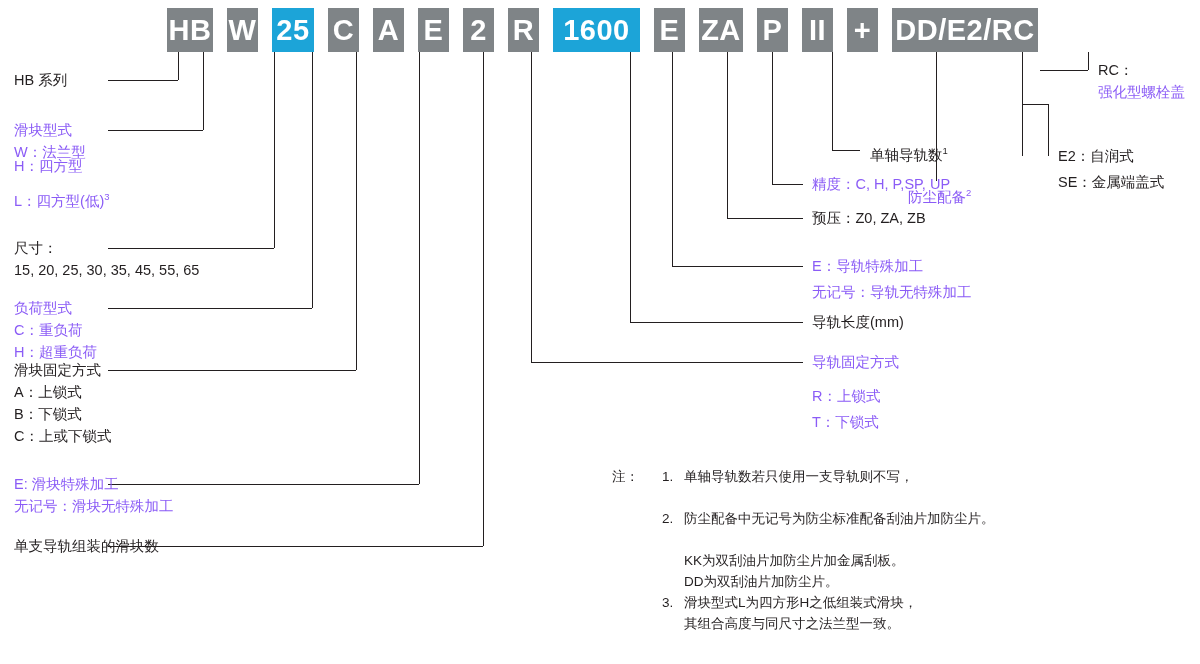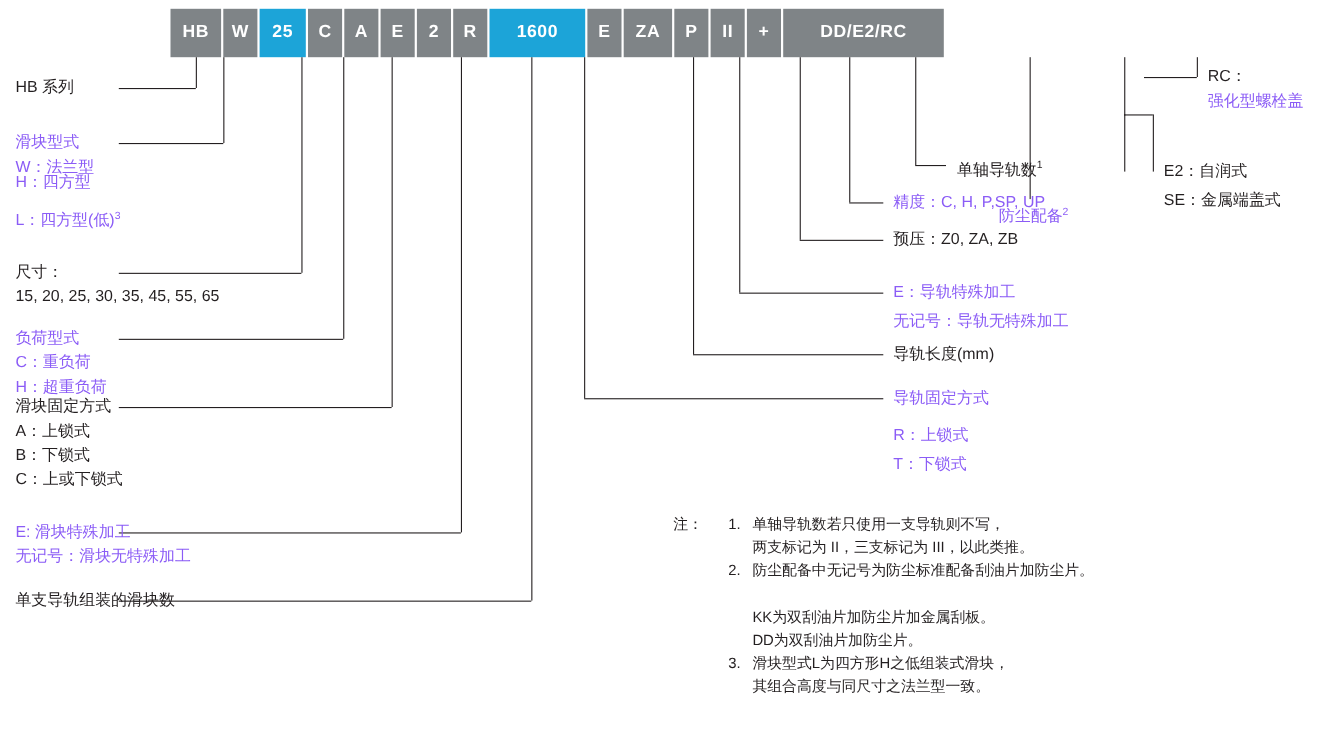--- a/index.html
+++ b/index.html
@@ -11,24 +11,25 @@
     position:relative;
     overflow:hidden;
   }
   .stage { position:absolute; left:0; top:0; width:1200px; height:664px; }
 
   
   #codebar { position:absolute; left:155px; top:8px; height:44px; display:flex; }
   .cell {
     height:44px;
     display:flex; align-items:center; justify-content:center;
-    font-size:16px; font-weight:bold; letter-spacing:0.5px;
+    font-size:29px; font-weight:bold; letter-spacing:0.5px;
     color:#ffffff;
     margin-right:2px;
     box-sizing:border-box;
+    margin-left:12px;
   }
   .cell.dark  { background:#7f8487; }
   .cell.blue  { background:#1ca4d8; }
   .cell.plus  { background:#7f8487; }
 
   
   .v, .h { position:absolute; background:#231f20; }
   .v { width:1px; }
   .h { height:1px; }
 
@@ -158,21 +159,20 @@
   <div class="lbl black" style="left:1058px; top:146px;">E2：自润式</div>
   <div class="lbl black" style="left:1058px; top:172px;">SE：金属端盖式</div>
 
   <div class="lbl black" style="left:1098px; top:60px;">RC：</div>
   <div class="lbl blue" style="left:1098px; top:82px;">强化型螺栓盖</div>
 
   <div class="note-label" style="left:612px; top:466px;">注：</div>
 
   <div class="note" style="left:662px; top:466px;">1.</div>
   <div class="note" style="left:684px; top:466px;">单轴导轨数若只使用一支导轨则不写，</div>
-  <div class="note" style="left:684px; top:487px;">两支标记为 II，三支标记为 III，以此类推。</div>
 
   <div class="note" style="left:662px; top:508px;">2.</div>
   <div class="note" style="left:684px; top:508px;">防尘配备中无记号为防尘标准配备刮油片加防尘片。</div>
   <div class="note" style="left:684px; top:550px;">KK为双刮油片加防尘片加金属刮板。</div>
   <div class="note" style="left:684px; top:571px;">DD为双刮油片加防尘片。</div>
 
   <div class="note" style="left:662px; top:592px;">3.</div>
   <div class="note" style="left:684px; top:592px;">滑块型式L为四方形H之低组装式滑块，</div>
   <div class="note" style="left:684px; top:613px;">其组合高度与同尺寸之法兰型一致。</div>
 

